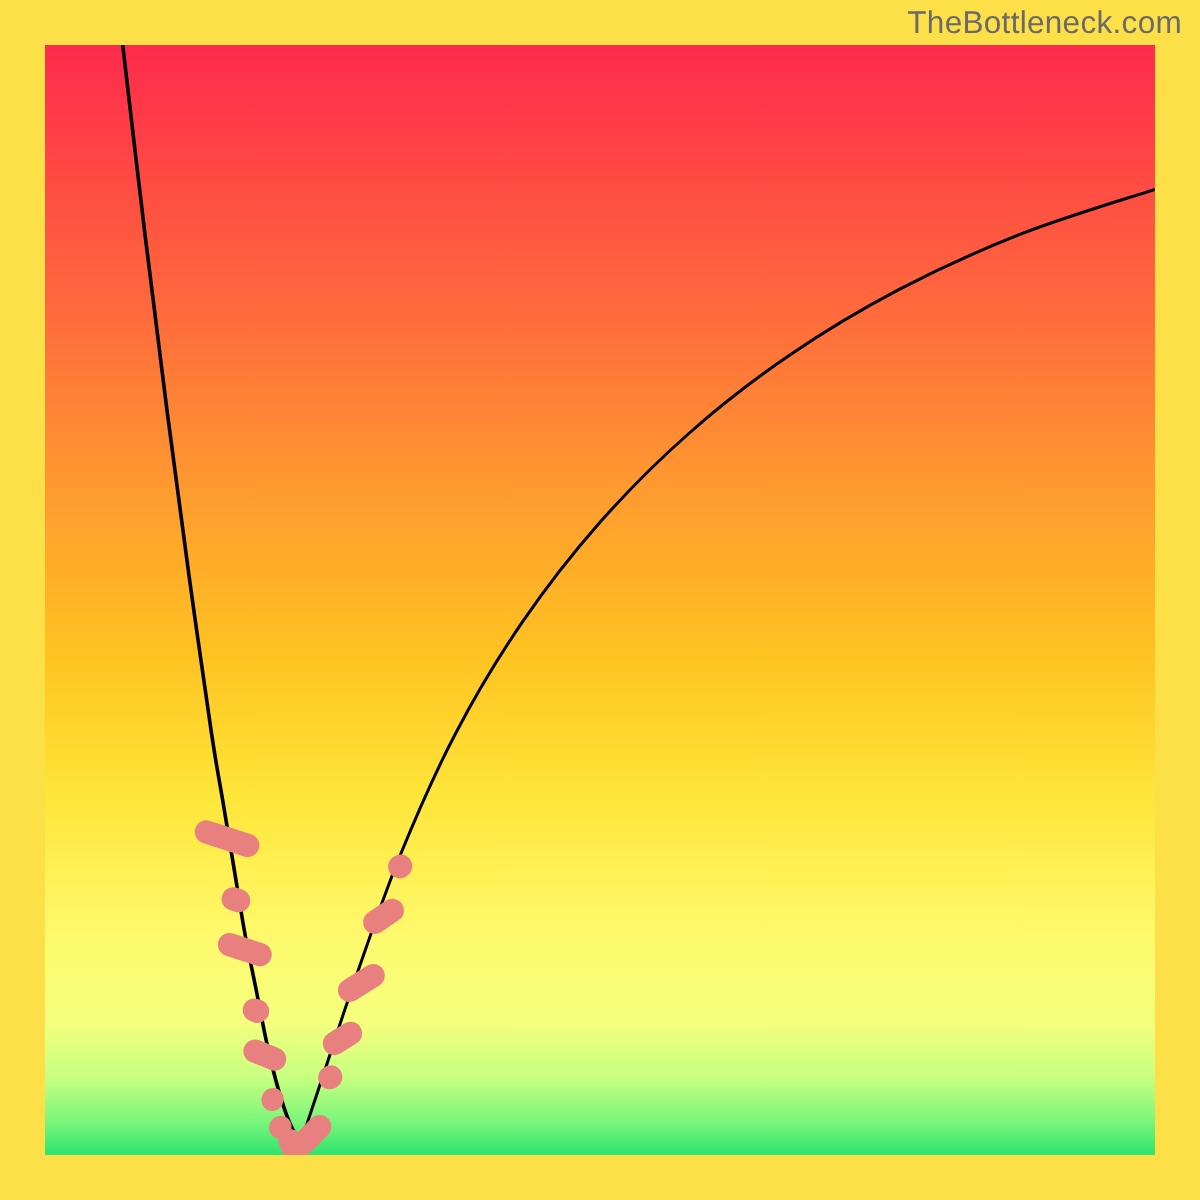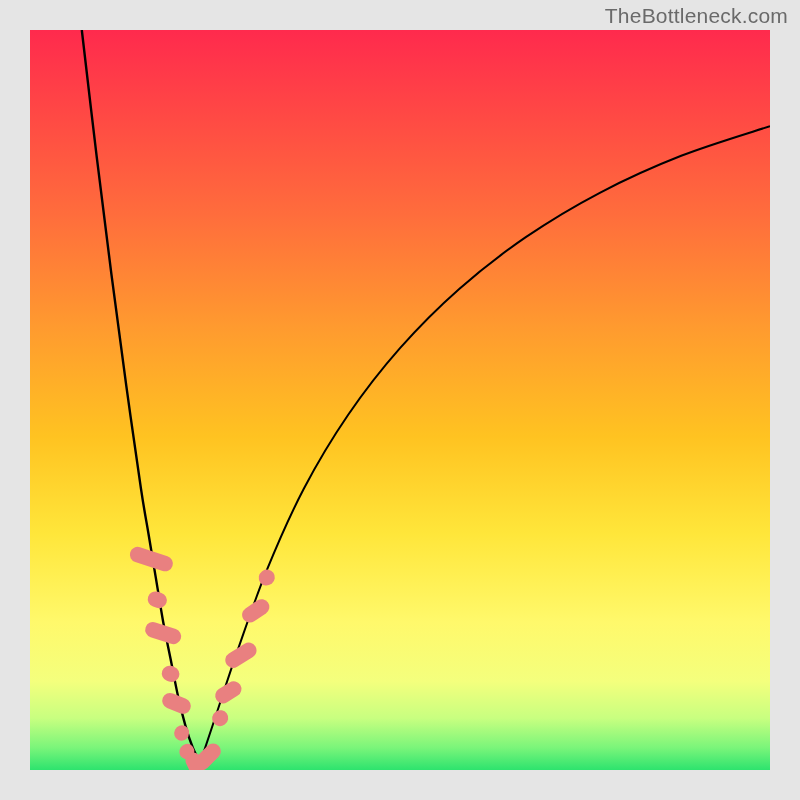--- a/index.html
+++ b/index.html
@@ -8,21 +8,21 @@
     width: 800px;
     height: 800px;
     overflow: hidden;
     background: #000;
     font-family: Arial, Helvetica, sans-serif;
   }
   .frame {
     position: absolute;
     left: 0; top: 0;
     width: 800px; height: 800px;
-    background: #e5e5e5;
+    background: #fde047;
   }
   .plot {
     position: absolute;
     left: 30px;
     top: 30px;
     width: 740px;
     height: 740px;
     background: linear-gradient(to bottom,
       #ff2a4d 0%,
       #ff4a44 12%,

